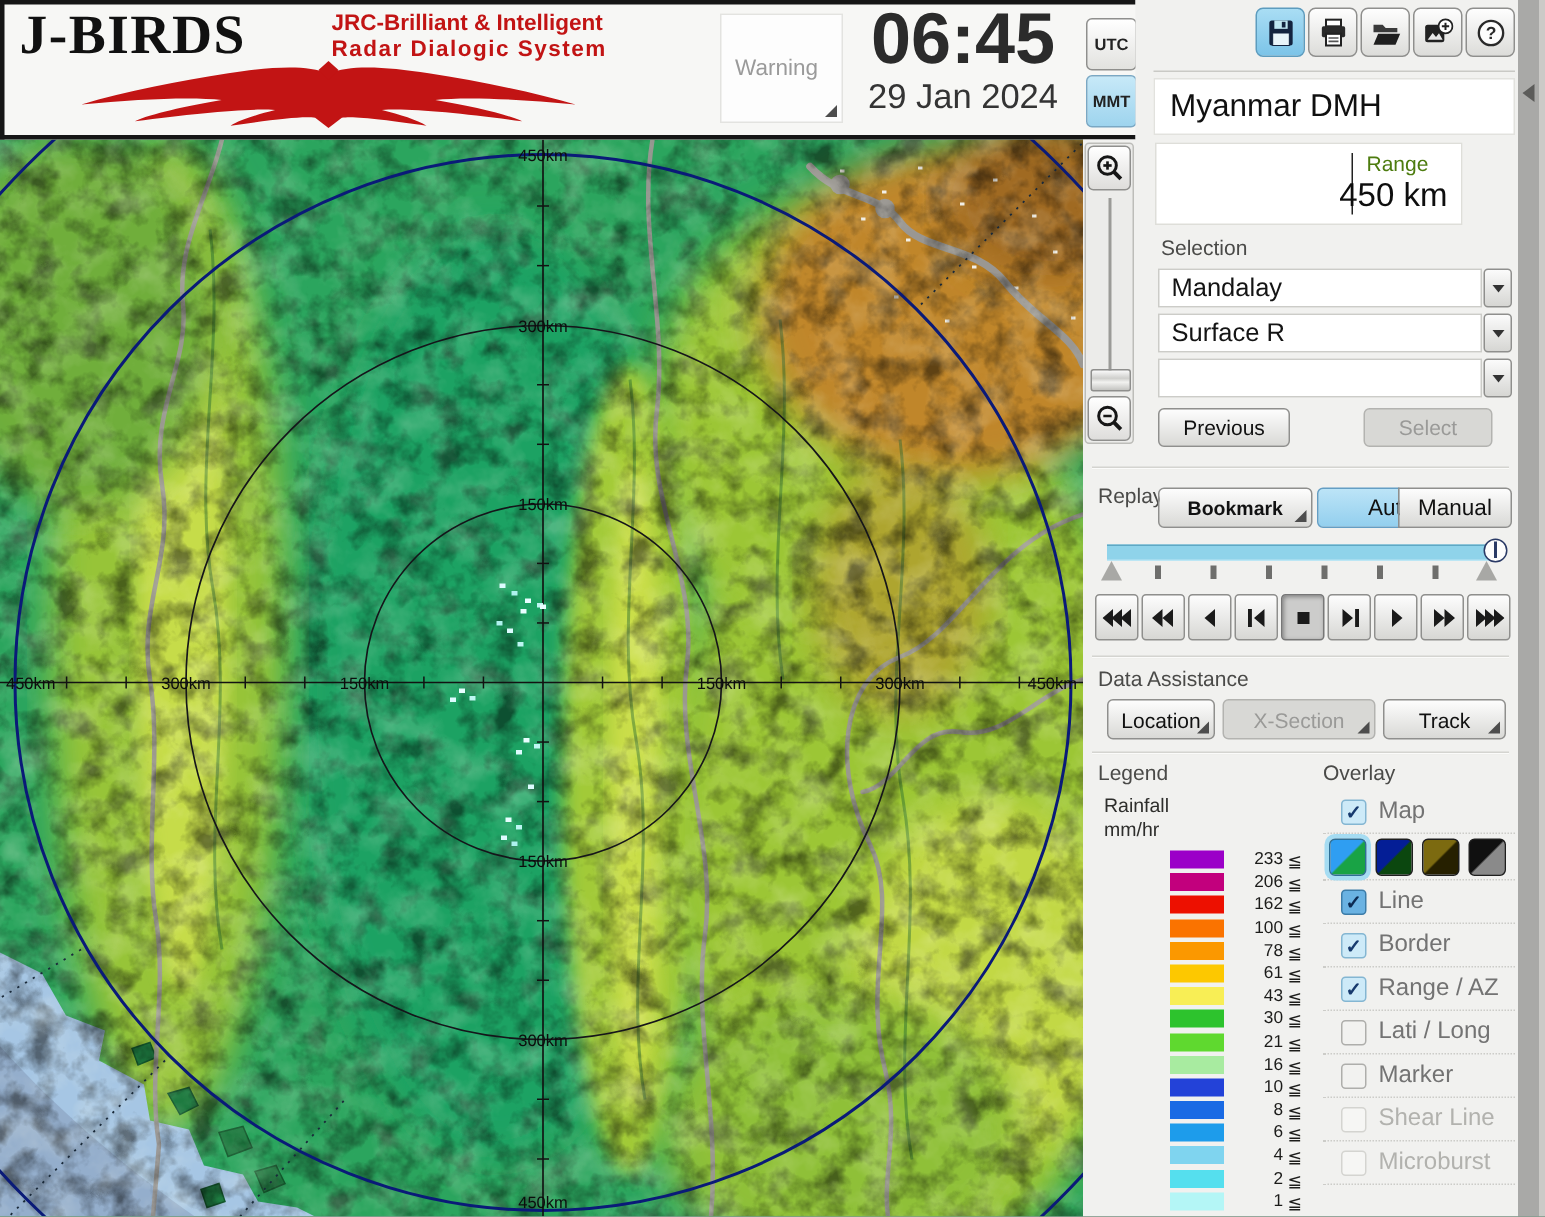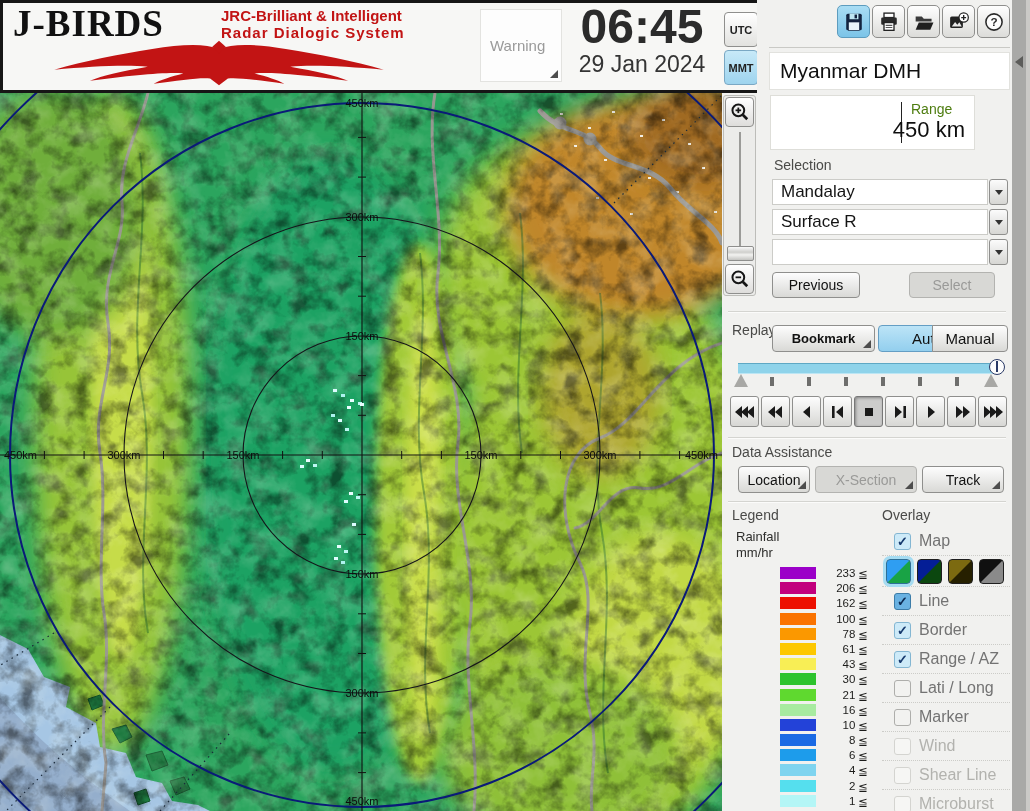--- a/index.html
+++ b/index.html
@@ -583,24 +583,20 @@
         <div class="ov-row">
           <div class="cb"></div>
           <div class="ov-lbl">Lati / Long</div>
         </div>
         <div class="ov-row">
           <div class="cb"></div>
           <div class="ov-lbl">Marker</div>
         </div>
         <div class="ov-row">
           <div class="cb disabled"></div>
-          <div class="ov-lbl disabled">Wind</div>
-        </div>
-        <div class="ov-row">
-          <div class="cb disabled"></div>
           <div class="ov-lbl disabled">Shear Line</div>
         </div>
         <div class="ov-row">
           <div class="cb disabled"></div>
           <div class="ov-lbl disabled">Microburst</div>
         </div>
       </div>
   </div>
 
   <div class="edge"></div>

